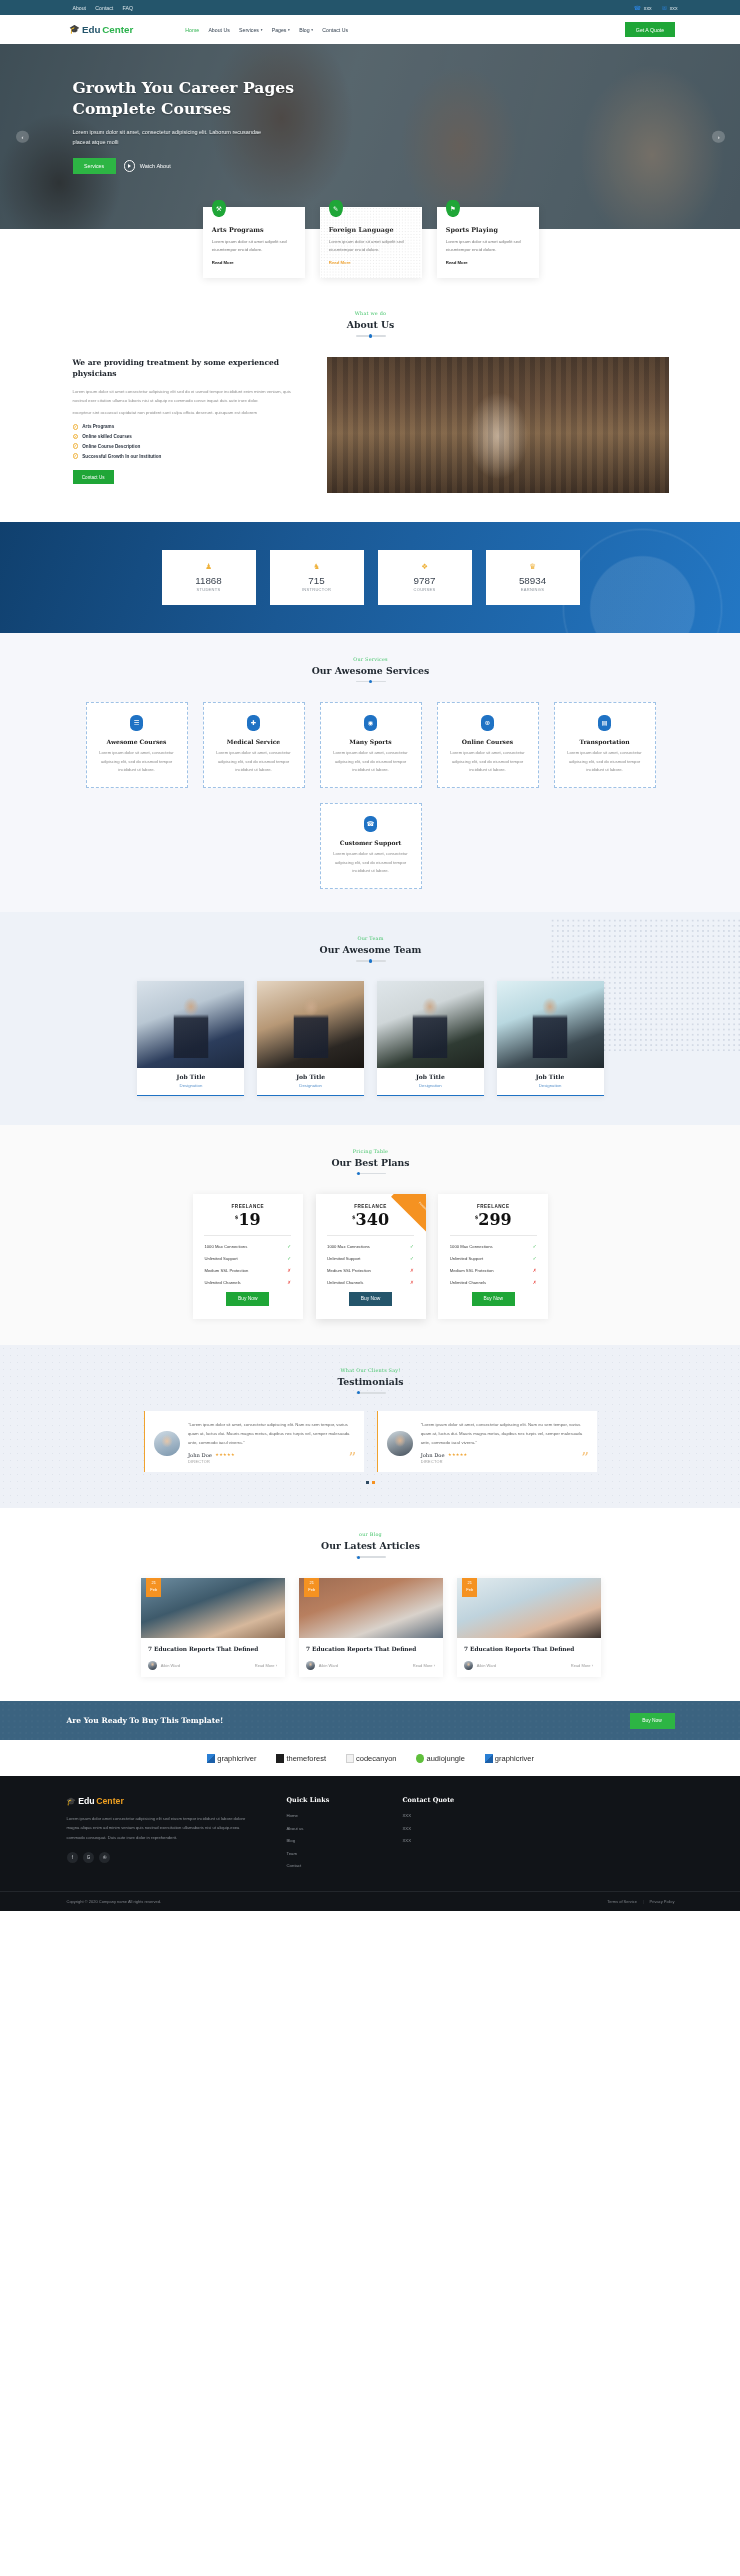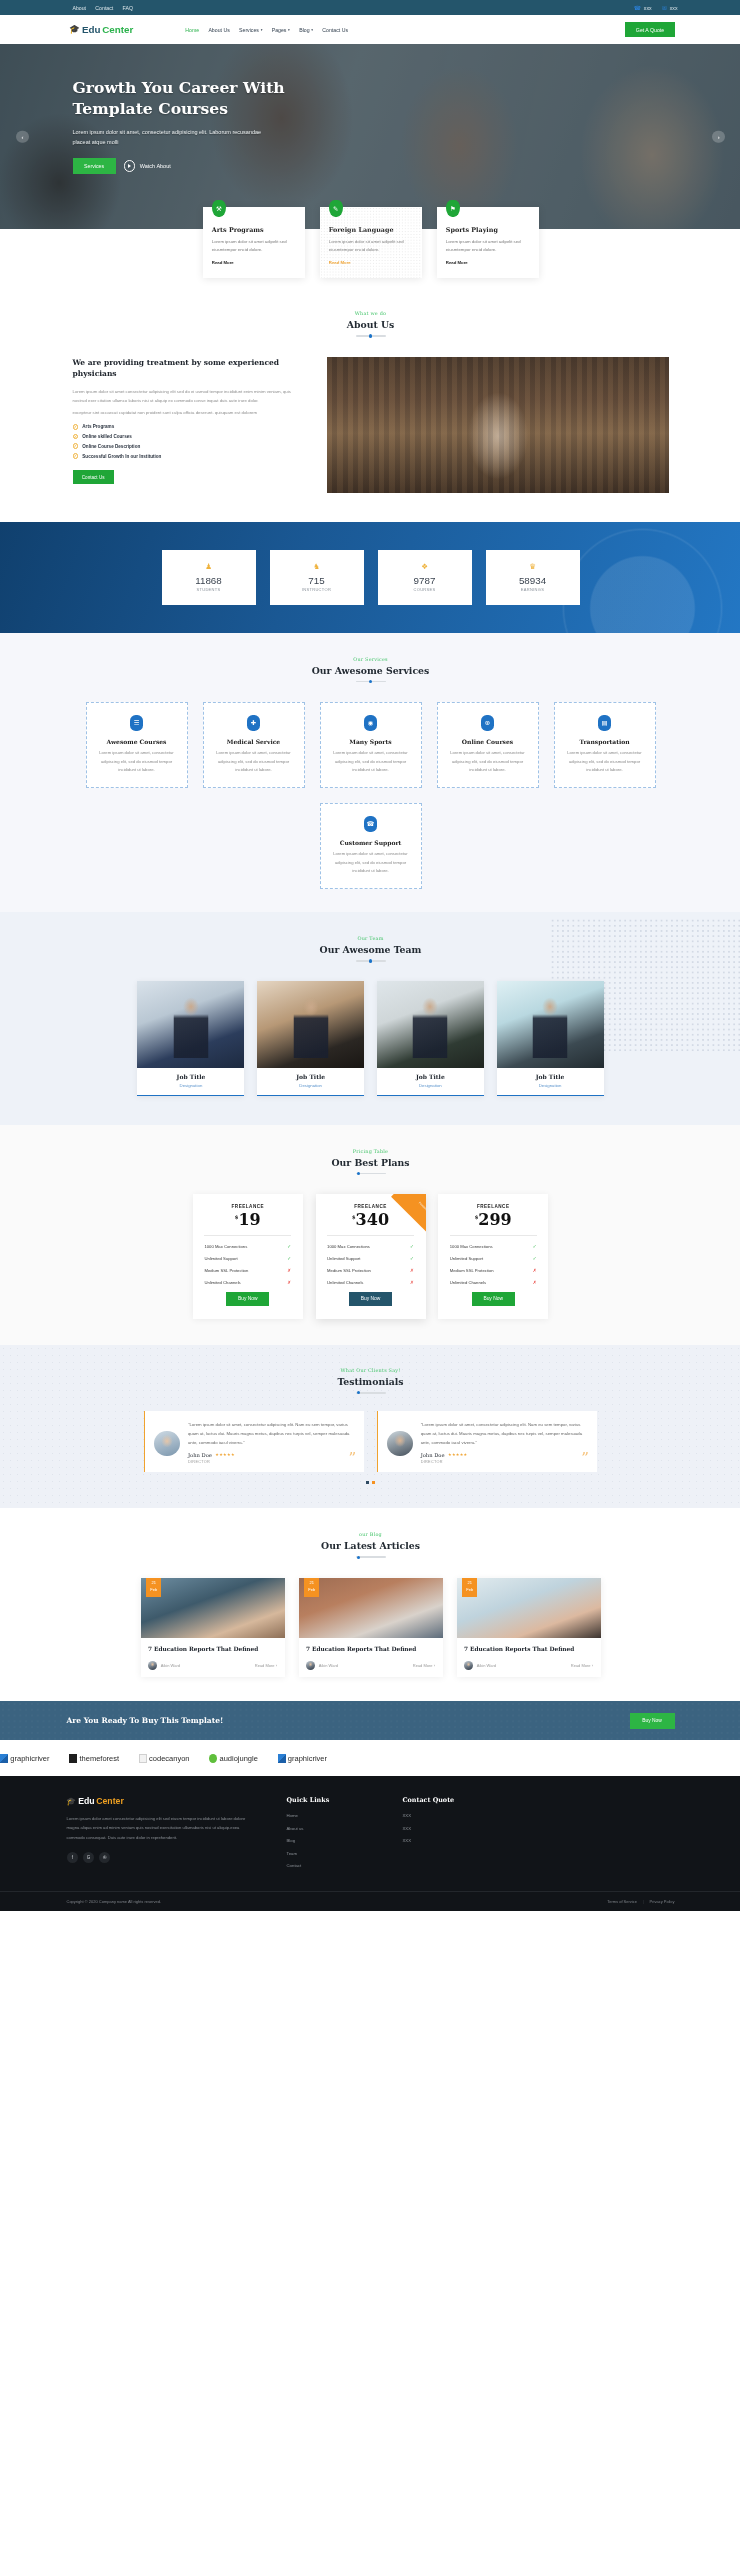--- a/index.html
+++ b/index.html
@@ -277,21 +277,21 @@
 
   
   .cta { background:#3b6380; height: 39px; display:flex; align-items:center; position:relative; overflow:hidden;}
   .cta::before { content:""; position:absolute; inset:0; background-image: radial-gradient(rgba(255,255,255,.16) 0.6px, transparent 0.7px); background-size: 5.8px 5.8px;}
   .cta .wrap { display:flex; align-items:center; justify-content:space-between; position:relative; z-index:2;}
   .cta h2 { font-family:"DejaVu Serif",serif; color:#fff; font-size: 7.5px; margin-left: 26px;}
   .cta .btn-green { padding: 5.8px 12.7px; font-size: 4.9px; margin-right: 26px;}
 
   
   .sponsors { background:#fff; height: 36px; display:flex; align-items:center; }
-  .sponsor-row { display:flex; gap: 19.7px; justify-content:flex-start; width:100%; align-items:center;}
+  .sponsor-row { display:flex; gap: 19.7px; justify-content:center; width:100%; align-items:center;}
   .sp { display:flex; align-items:center; gap:2.3px; font-size: 7.5px; color:#2b2b2b; }
   .sp-mark { width: 8px; height: 9.3px; position:relative; }
   .sp-mark.gr { background: linear-gradient(135deg,#2a7fd4 50%, #1b5fa8 50%); }
   .sp-mark.tf { background: #1e1e1e; }
   .sp-mark.cc { background: #f2f2f2; border:0.6px solid #d0d0d0; }
   .sp-mark.aj { background: #5fbf3c; border-radius: 50%; }
 
   
   .footer { background:#111418; padding: 19.7px 0 0; }
   .f-cols { display:flex; gap: 29px; }
@@ -368,21 +368,21 @@
     <button class="quote-btn">Get A Quote</button>
   </div>
 </div>
 
 <div class="hero">
   <div class="hero-photo"></div>
   <div class="hero-overlay"></div>
   <div class="hero-arrow l">‹</div>
   <div class="hero-arrow r">›</div>
   <div class="hero-inner wrap">
-    <h1>Growth You Career With Template Courses</h1>
+    <h1>Growth You Career Pages Complete Courses</h1>
     <p>Lorem ipsum dolor sit amet, consectetur adipisicing elit. Laborum recusandae placeat atque molli</p>
     <div class="hero-actions">
       <button class="btn-green">Services</button>
       <div class="watch">
         <span class="play-circle">
             <span class="play-tri"></span>
           </span>
         <span>Watch About</span>
       </div>
     </div>

